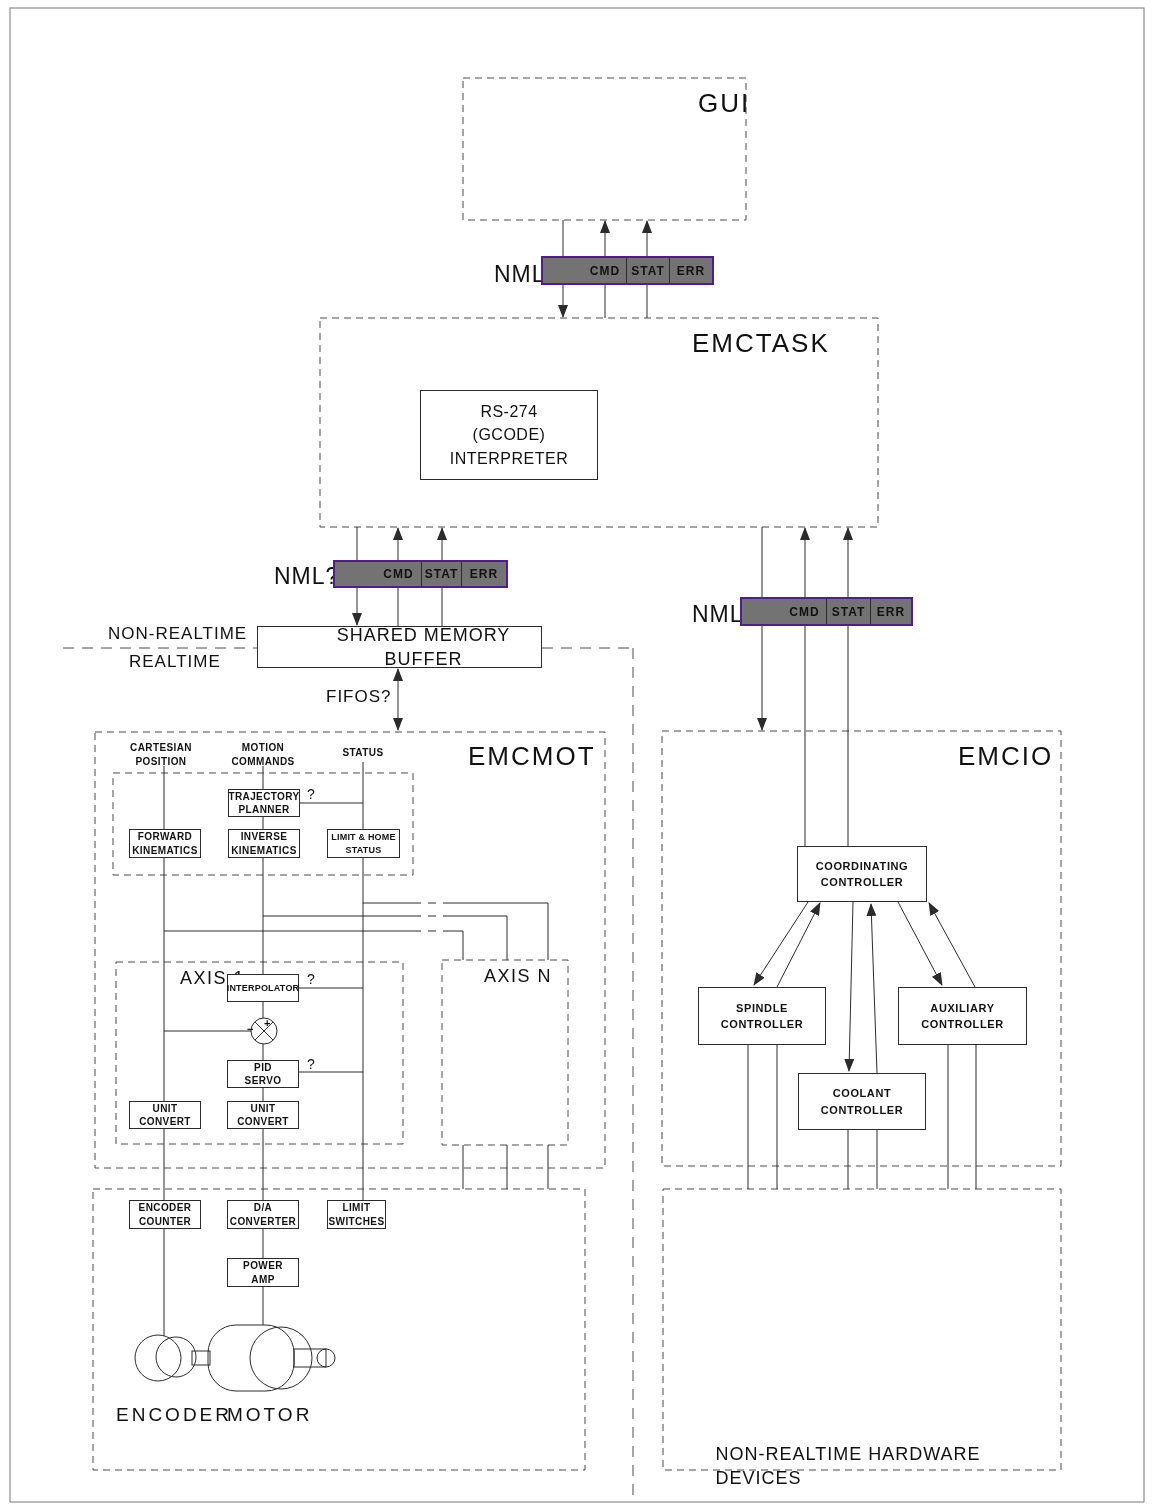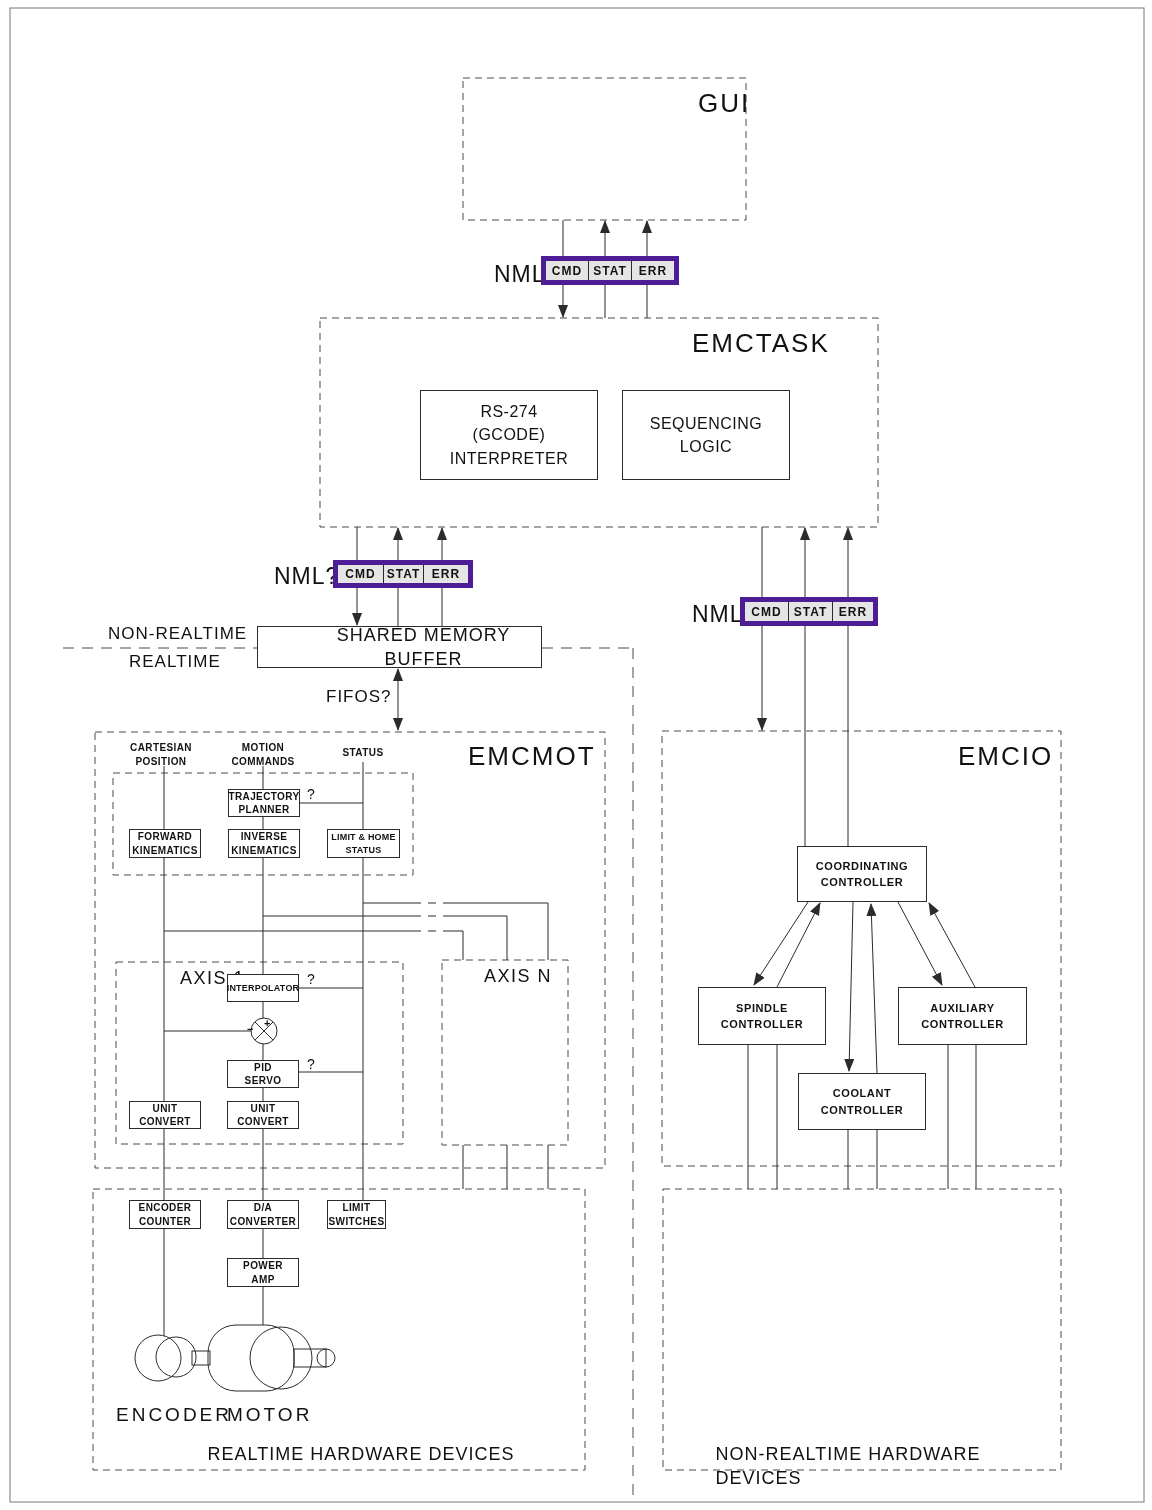--- a/index.html
+++ b/index.html
@@ -16,21 +16,21 @@
   .lbl{position:absolute;white-space:pre-line;line-height:1.35;}
   .title{font-size:26px;letter-spacing:2px;font-weight:normal;}
   .nml{font-size:23px;letter-spacing:1px;font-weight:normal;}
   .zone{font-size:17px;letter-spacing:1px;}
   .lane{font-size:10px;font-weight:bold;text-align:center;letter-spacing:.4px;}
   .axis{font-size:18px;letter-spacing:1.5px;}
   .hwname{font-size:19px;letter-spacing:3px;}
   .hwtitle{font-size:18px;letter-spacing:1px;}
   .qmark{font-size:14px;}
   .sum{font-size:11px;font-weight:bold;}
-  .chs{position:absolute;display:flex;border:5px solid #4c1d95;background:#e5e5e5;box-sizing:border-box;}
+  .chs{position:absolute;display:flex;border:2px solid #4c1d95;background:#737373;box-sizing:border-box;padding-left:41px;}
   .ch{display:flex;align-items:center;justify-content:center;font-size:12px;font-weight:bold;
       letter-spacing:1px;box-sizing:border-box;}
   .ch + .ch{border-left:1px solid #2b2b2b;}
 </style>
 </head>
 <body>
 
 <div id="stage">
 
   <svg id="wires" viewBox="0 0 1152 1510" xmlns="http://www.w3.org/2000/svg">
@@ -201,21 +201,20 @@
   <div class="lbl qmark" style="left:307px;top:1055px;">?</div>
 
   <div class="lbl axis" style="left:180px;top:966px;">AXIS 1</div>
   <div class="lbl axis" style="left:484px;top:964px;">AXIS N</div>
 
   <div class="lbl sum" style="left:264px;top:1016px;">+</div>
   <div class="lbl sum" style="left:247px;top:1022px;">−</div>
 
   <div class="lbl hwname" style="left:116px;top:1402px;">ENCODER</div>
   <div class="lbl hwname" style="left:227px;top:1402px;">MOTOR</div>
-  <div class="lbl hwtitle" style="left:361px;top:1442px;transform:translateX(-50%);">REALTIME HARDWARE DEVICES</div>
   <div class="lbl hwtitle" style="left:861px;top:1442px;transform:translateX(-50%);">NON-REALTIME HARDWARE DEVICES</div>
 
   <div class="chs" style="left:541px;top:256px;height:29px;">
     <div class="ch" style="width:42px;">CMD</div>
     <div class="ch" style="width:43px;">STAT</div>
     <div class="ch" style="width:43px;">ERR</div>
   </div>
   <div class="chs" style="left:333px;top:560px;height:28px;">
     <div class="ch" style="width:45px;">CMD</div>
     <div class="ch" style="width:40px;">STAT</div>
@@ -223,22 +222,20 @@
   </div>
   <div class="chs" style="left:740px;top:597px;height:29px;">
     <div class="ch" style="width:43px;">CMD</div>
     <div class="ch" style="width:44px;">STAT</div>
     <div class="ch" style="width:41px;">ERR</div>
   </div>
 
   <div class="box plain" style="left:420px;top:390px;width:178px;height:90px;">RS-274
 (GCODE)
 INTERPRETER</div>
-  <div class="box plain" style="left:622px;top:390px;width:168px;height:90px;">SEQUENCING
-LOGIC</div>
   <div class="box smb" style="left:257px;top:626px;width:285px;height:42px;">SHARED MEMORY BUFFER</div>
 
   <div class="box" style="left:228px;top:789px;width:72px;height:28px;">TRAJECTORY
 PLANNER</div>
   <div class="box" style="left:129px;top:829px;width:72px;height:29px;">FORWARD
 KINEMATICS</div>
   <div class="box" style="left:228px;top:829px;width:72px;height:29px;text-align:center;">INVERSE
 KINEMATICS</div>
   <div class="box tight" style="left:327px;top:829px;width:73px;height:29px;">LIMIT &amp; HOME
 STATUS</div>

